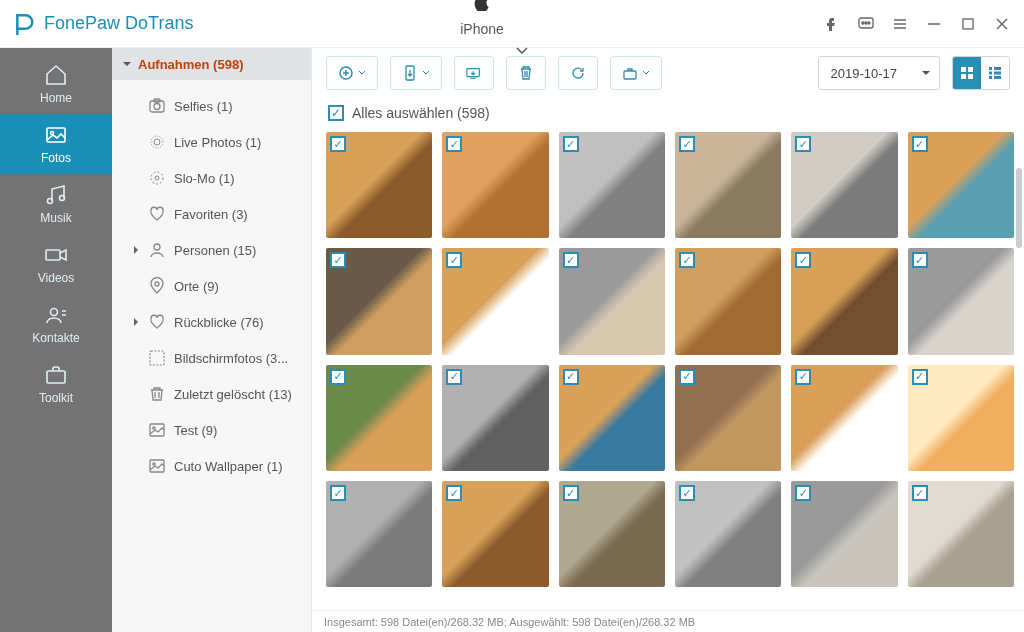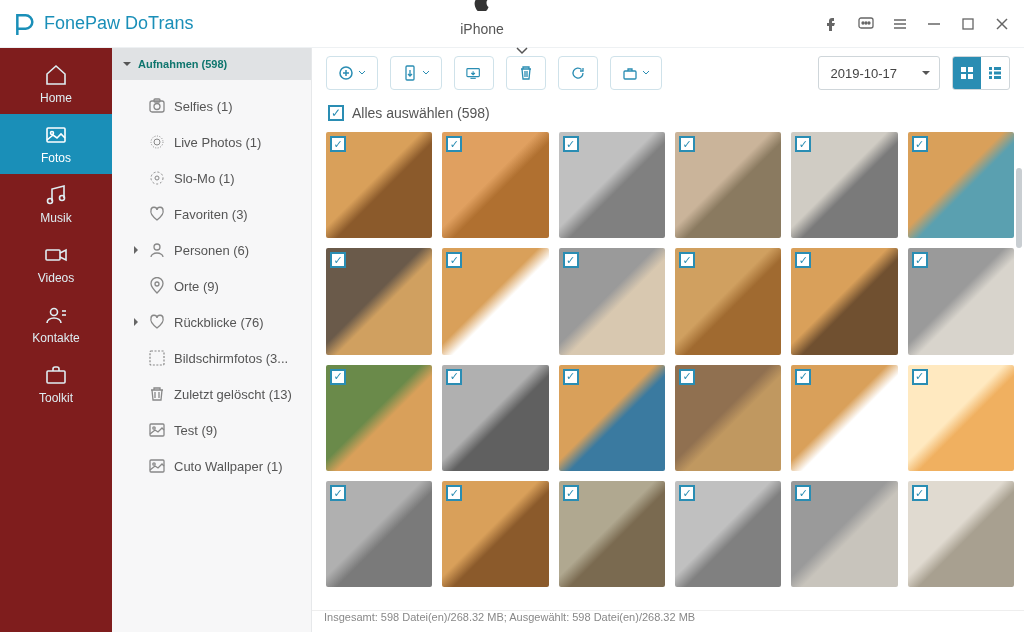--- a/index.html
+++ b/index.html
@@ -13,29 +13,29 @@
 .titlebar .device .apple { width: 16px; height: 18px; }
 .titlebar .device .name { font-size: 14px; color: #555; }
 .titlebar .device .chev { margin-left: 80px; }
 .titlebar .win-ctrls { margin-left: auto; display: flex; gap: 18px; align-items: center; color: #555; }
 .win-ico { width: 16px; height: 16px; display: inline-flex; align-items: center; justify-content: center; }
 
 
 .main { flex: 1; display: flex; min-height: 0; }
 
 
-.sidebar { width: 112px; background: #7f1d1d; display: flex; flex-direction: column; padding-top: 6px; }
+.sidebar { width: 112px; background: #737373; display: flex; flex-direction: column; padding-top: 6px; }
 .sidebar .item { height: 60px; display: flex; flex-direction: column; align-items: center; justify-content: center; gap: 4px; color: #dfeef3; cursor: pointer; }
 .sidebar .item.active { background: #1a8fb8; color: #fff; }
 .sidebar .item .ic { width: 24px; height: 24px; }
 .sidebar .item .lbl { font-size: 12px; }
 
 
 .cats { width: 200px; background: #f7f7f8; border-right: 1px solid #e6e8ea; overflow-y: auto; }
-.cats .hdr { background: #e0e2e4; height: 32px; display: flex; align-items: center; padding: 0 10px; font-size: 11px; font-weight: 600; color: #0f766e; gap: 6px; }
+.cats .hdr { background: #e0e2e4; height: 32px; display: flex; align-items: center; padding: 0 10px; font-size: 13px; font-weight: 600; color: #c2410c; gap: 6px; }
 .cats .row { height: 36px; display: flex; align-items: center; padding: 16px 0 0 20px; font-size: 13px; color: #555; gap: 8px; cursor: pointer; }
 .cats .row .ic { width: 18px; height: 18px; color: #888; flex: 0 0 18px; }
 .cats .row .txt { white-space: nowrap; overflow: hidden; text-overflow: ellipsis; }
 
 
 .content { flex: 1; display: flex; flex-direction: column; min-width: 0; position: relative; }
 .toolbar { height: 50px; display: flex; align-items: center; padding: 0 14px; gap: 12px; justify-content: center; }
 .tbtn { height: 34px; min-width: 52px; border: 1px solid #cfe2ea; border-radius: 4px; background: #fff; display: inline-flex; align-items: center; justify-content: center; color: #2a8db3; gap: 4px; cursor: pointer; }
 .tbtn.small { min-width: 40px; }
 .toolbar .spacer { flex: 1; }
@@ -45,21 +45,21 @@
 .viewsw .v.active { background: #2a8db3; color: #fff; }
 
 .selectall { height: 30px; display: flex; align-items: center; padding: 0 16px; gap: 8px; color: #555; font-size: 14px; }
 .chk { width: 16px; height: 16px; border: 2px solid #2a8db3; display: inline-flex; align-items: center; justify-content: center; color: #2a8db3; font-size: 12px; }
 
 .grid { flex: 1; overflow: auto; padding: 4px 10px 0 14px; display: grid; grid-template-columns: repeat(6, 1fr); gap: 10px 10px; align-content: start; }
 .thumb { position: relative; aspect-ratio: 1/1; background: #ddd; border-radius: 2px; overflow: hidden; }
 .thumb .tc { width: 100%; height: 100%; }
 .thumb .ck { position: absolute; top: 4px; left: 4px; width: 16px; height: 16px; background: #fff; border: 2px solid #2a8db3; display: flex; align-items: center; justify-content: center; color: #2a8db3; font-size: 11px; }
 
-.status { height: 22px; border-top: 1px solid #eee; font-size: 11px; color: #888; display: flex; align-items: flex-start; padding: 0 12px; }
+.status { height: 22px; border-top: 1px solid #eee; font-size: 11px; color: #888; display: flex; align-items: center; padding: 0 12px; }
 
 .scrollbar { position: absolute; right: 2px; top: 120px; width: 6px; height: 80px; background: #c9ced2; border-radius: 3px; }
 
 svg { display: block; }
 .ic16 { width: 16px; height: 16px; }
 </style>
 </head>
 <body>
 
 <div class="titlebar">
@@ -240,21 +240,21 @@
         <div class="row">
           <svg width="8" height="10" viewBox="0 0 8 10">
             <path d="M2 1 L6 5 L2 9 Z" fill="#666"></path>
           </svg>
           <span class="ic">
             <svg viewBox="0 0 18 18" fill="none" stroke="currentColor" stroke-width="1.3">
               <circle cx="9" cy="6" r="3"></circle>
               <path d="M3 16 a6 4 0 0 1 12 0"></path>
             </svg>
           </span>
-          <span class="txt">Personen (6)</span>
+          <span class="txt">Personen (15)</span>
         </div>
         <div class="row">
           <span style="width:8px"></span>
           <span class="ic">
             <svg viewBox="0 0 18 18" fill="none" stroke="currentColor" stroke-width="1.3">
               <path d="M9 16 C5 12 3 9 3 6.5 A6 6 0 0 1 15 6.5 C15 9 13 12 9 16 Z"></path>
               <circle cx="9" cy="7" r="2"></circle>
             </svg>
           </span>
           <span class="txt">Orte (9)</span>

